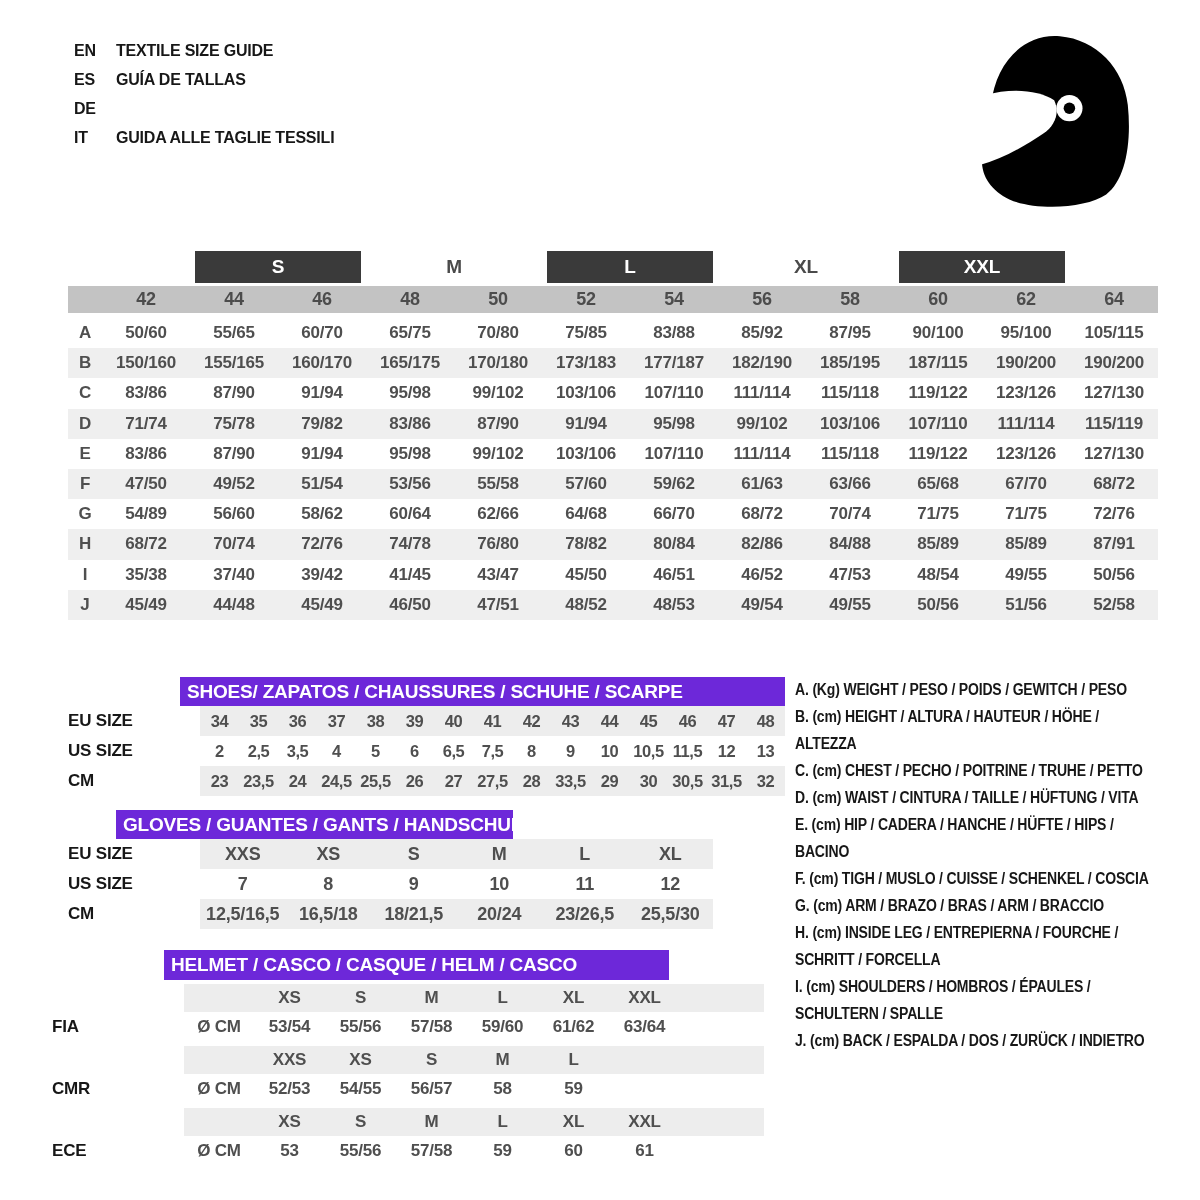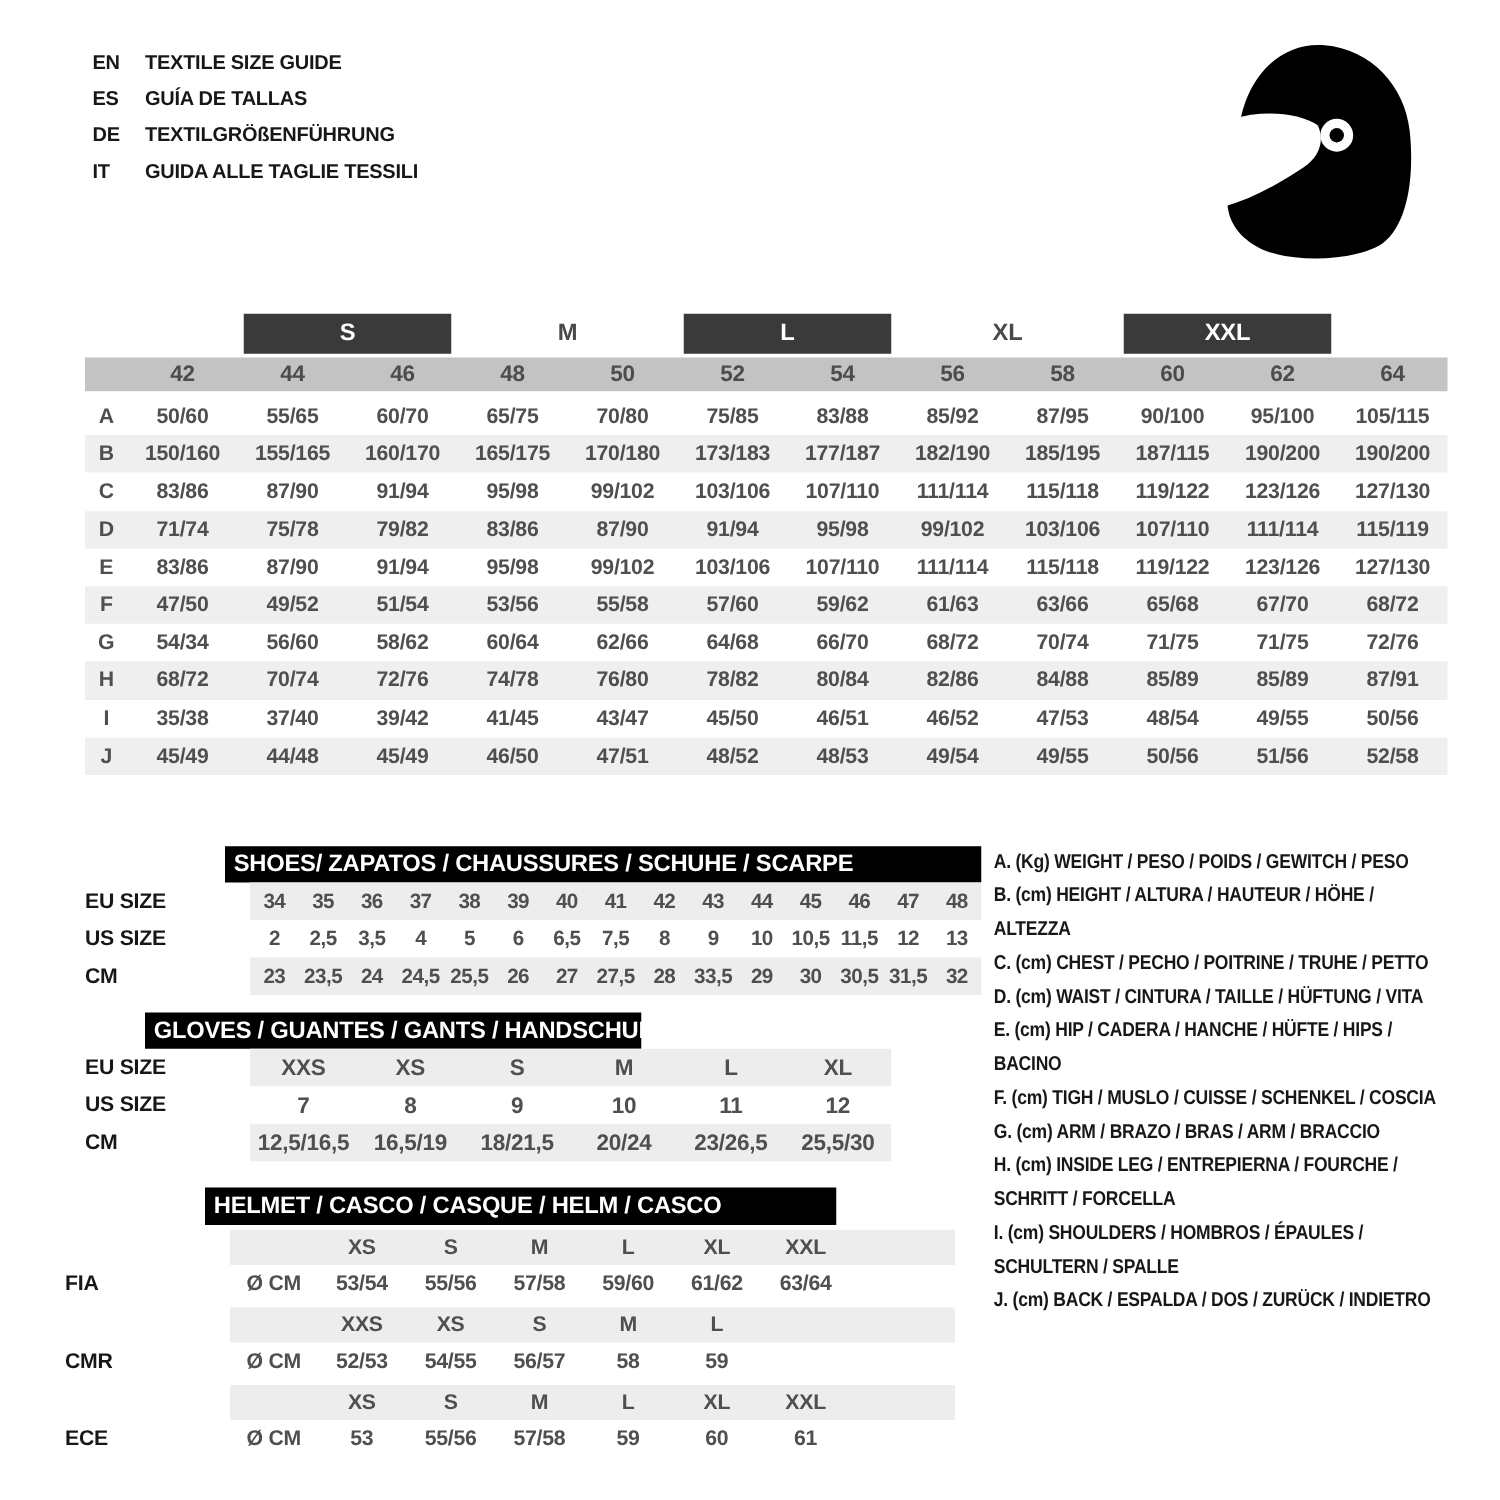--- a/index.html
+++ b/index.html
@@ -25,21 +25,21 @@
   .mt-groups { height:32px; margin-bottom:3px; font-size:19px; color:#4a4a4a; }
   .mt-groups .group { height:32px; display:flex; align-items:center; justify-content:center; }
   .mt-groups .group.dark { background:#3a3a3a; color:#ffffff; margin:0 5px; }
   .mt-nums { background:#c3c3c3; height:27px; margin-bottom:5px; font-size:18px; color:#4c4c4c; }
   .mt-data { height:30.2px; font-size:17px; }
   .mt-data.alt { background:#efefef; }
 
   
   .section { position:absolute; }
   .sec-header {
-    margin-left:112px; height:29px; background:#000000; color:#ffffff;
+    margin-left:112px; height:29px; background:#6d28d9; color:#ffffff;
     font-size:19px; display:flex; align-items:center; padding-left:7px;
     box-sizing:border-box; white-space:nowrap;
   }
   .sec-row { display:grid; grid-template-columns:112px 1fr; height:30px;gap:20px; }
   .sec-label { display:flex; align-items:center; color:#171717; font-size:17px; }
   .band { display:grid; align-items:center; text-align:center; }
   .band.shade { background:#ededed; }
   .cols15 { grid-template-columns:repeat(15, 1fr); font-size:16.5px; letter-spacing:-0.4px; }
   .cols6  { grid-template-columns:repeat(6, 1fr); font-size:18px; }
   .helmet-band { grid-template-columns:70px repeat(6, 71px) 1fr; font-size:17px; }
@@ -67,21 +67,20 @@
     <div class="lang-line">
       <div class="lang-code" style="display: inline-block;">EN</div>
       <div style="display: inline-block;">TEXTILE SIZE GUIDE</div>
     </div>
     <div class="lang-line">
       <div class="lang-code" style="display: inline-block;">ES</div>
       <div style="display: inline-block; text-align: center;">GUÍA DE TALLAS</div>
     </div>
     <div class="lang-line">
       <div class="lang-code" style="display: inline-block;">DE</div>
-      <div style="display: inline-block;">TEXTILGRÖßENFÜHRUNG</div>
     </div>
     <div class="lang-line">
       <div class="lang-code" style="display: inline-block;">IT</div>
       <div style="display: inline-block;">GUIDA ALLE TAGLIE TESSILI</div>
     </div>
   </div>
 
 <div class="abs" id="helmet-logo">
   <svg viewBox="0 0 100 112" xmlns="http://www.w3.org/2000/svg" aria-hidden="true">
     <path d="M53 3 C76 5 93 23 95.5 46 C98 70 94 93 82 102 C69 111 37 112 21.5 105 C9 99 3 89 4.5 77 C6 66 8.5 57 10 46 C13 19 31 1 53 3 Z" fill="#000000"></path>
@@ -202,21 +201,21 @@
       <div class="val">57/60</div>
       <div class="val">59/62</div>
       <div class="val">61/63</div>
       <div class="val">63/66</div>
       <div class="val">65/68</div>
       <div class="val">67/70</div>
       <div class="val">68/72</div>
     </div>
     <div class="mt-row mt-data">
       <div class="letter">G</div>
-      <div class="val">54/34</div>
+      <div class="val">54/89</div>
       <div class="val">56/60</div>
       <div class="val">58/62</div>
       <div class="val">60/64</div>
       <div class="val">62/66</div>
       <div class="val">64/68</div>
       <div class="val">66/70</div>
       <div class="val">68/72</div>
       <div class="val">70/74</div>
       <div class="val">71/75</div>
       <div class="val">71/75</div>
@@ -357,21 +356,21 @@
           <div class="bval">9</div>
           <div class="bval">10</div>
           <div class="bval">11</div>
           <div class="bval">12</div>
         </div>
       </div>
       <div class="sec-row">
         <div class="sec-label">CM</div>
         <div class="band cols6 shade">
           <div class="bval">12,5/16,5</div>
-          <div class="bval">16,5/19</div>
+          <div class="bval">16,5/18</div>
           <div class="bval">18/21,5</div>
           <div class="bval">20/24</div>
           <div class="bval">23/26,5</div>
           <div class="bval">25,5/30</div>
         </div>
       </div>
     </div>
 </div>
 
 <div class="section" id="helmet-section">

